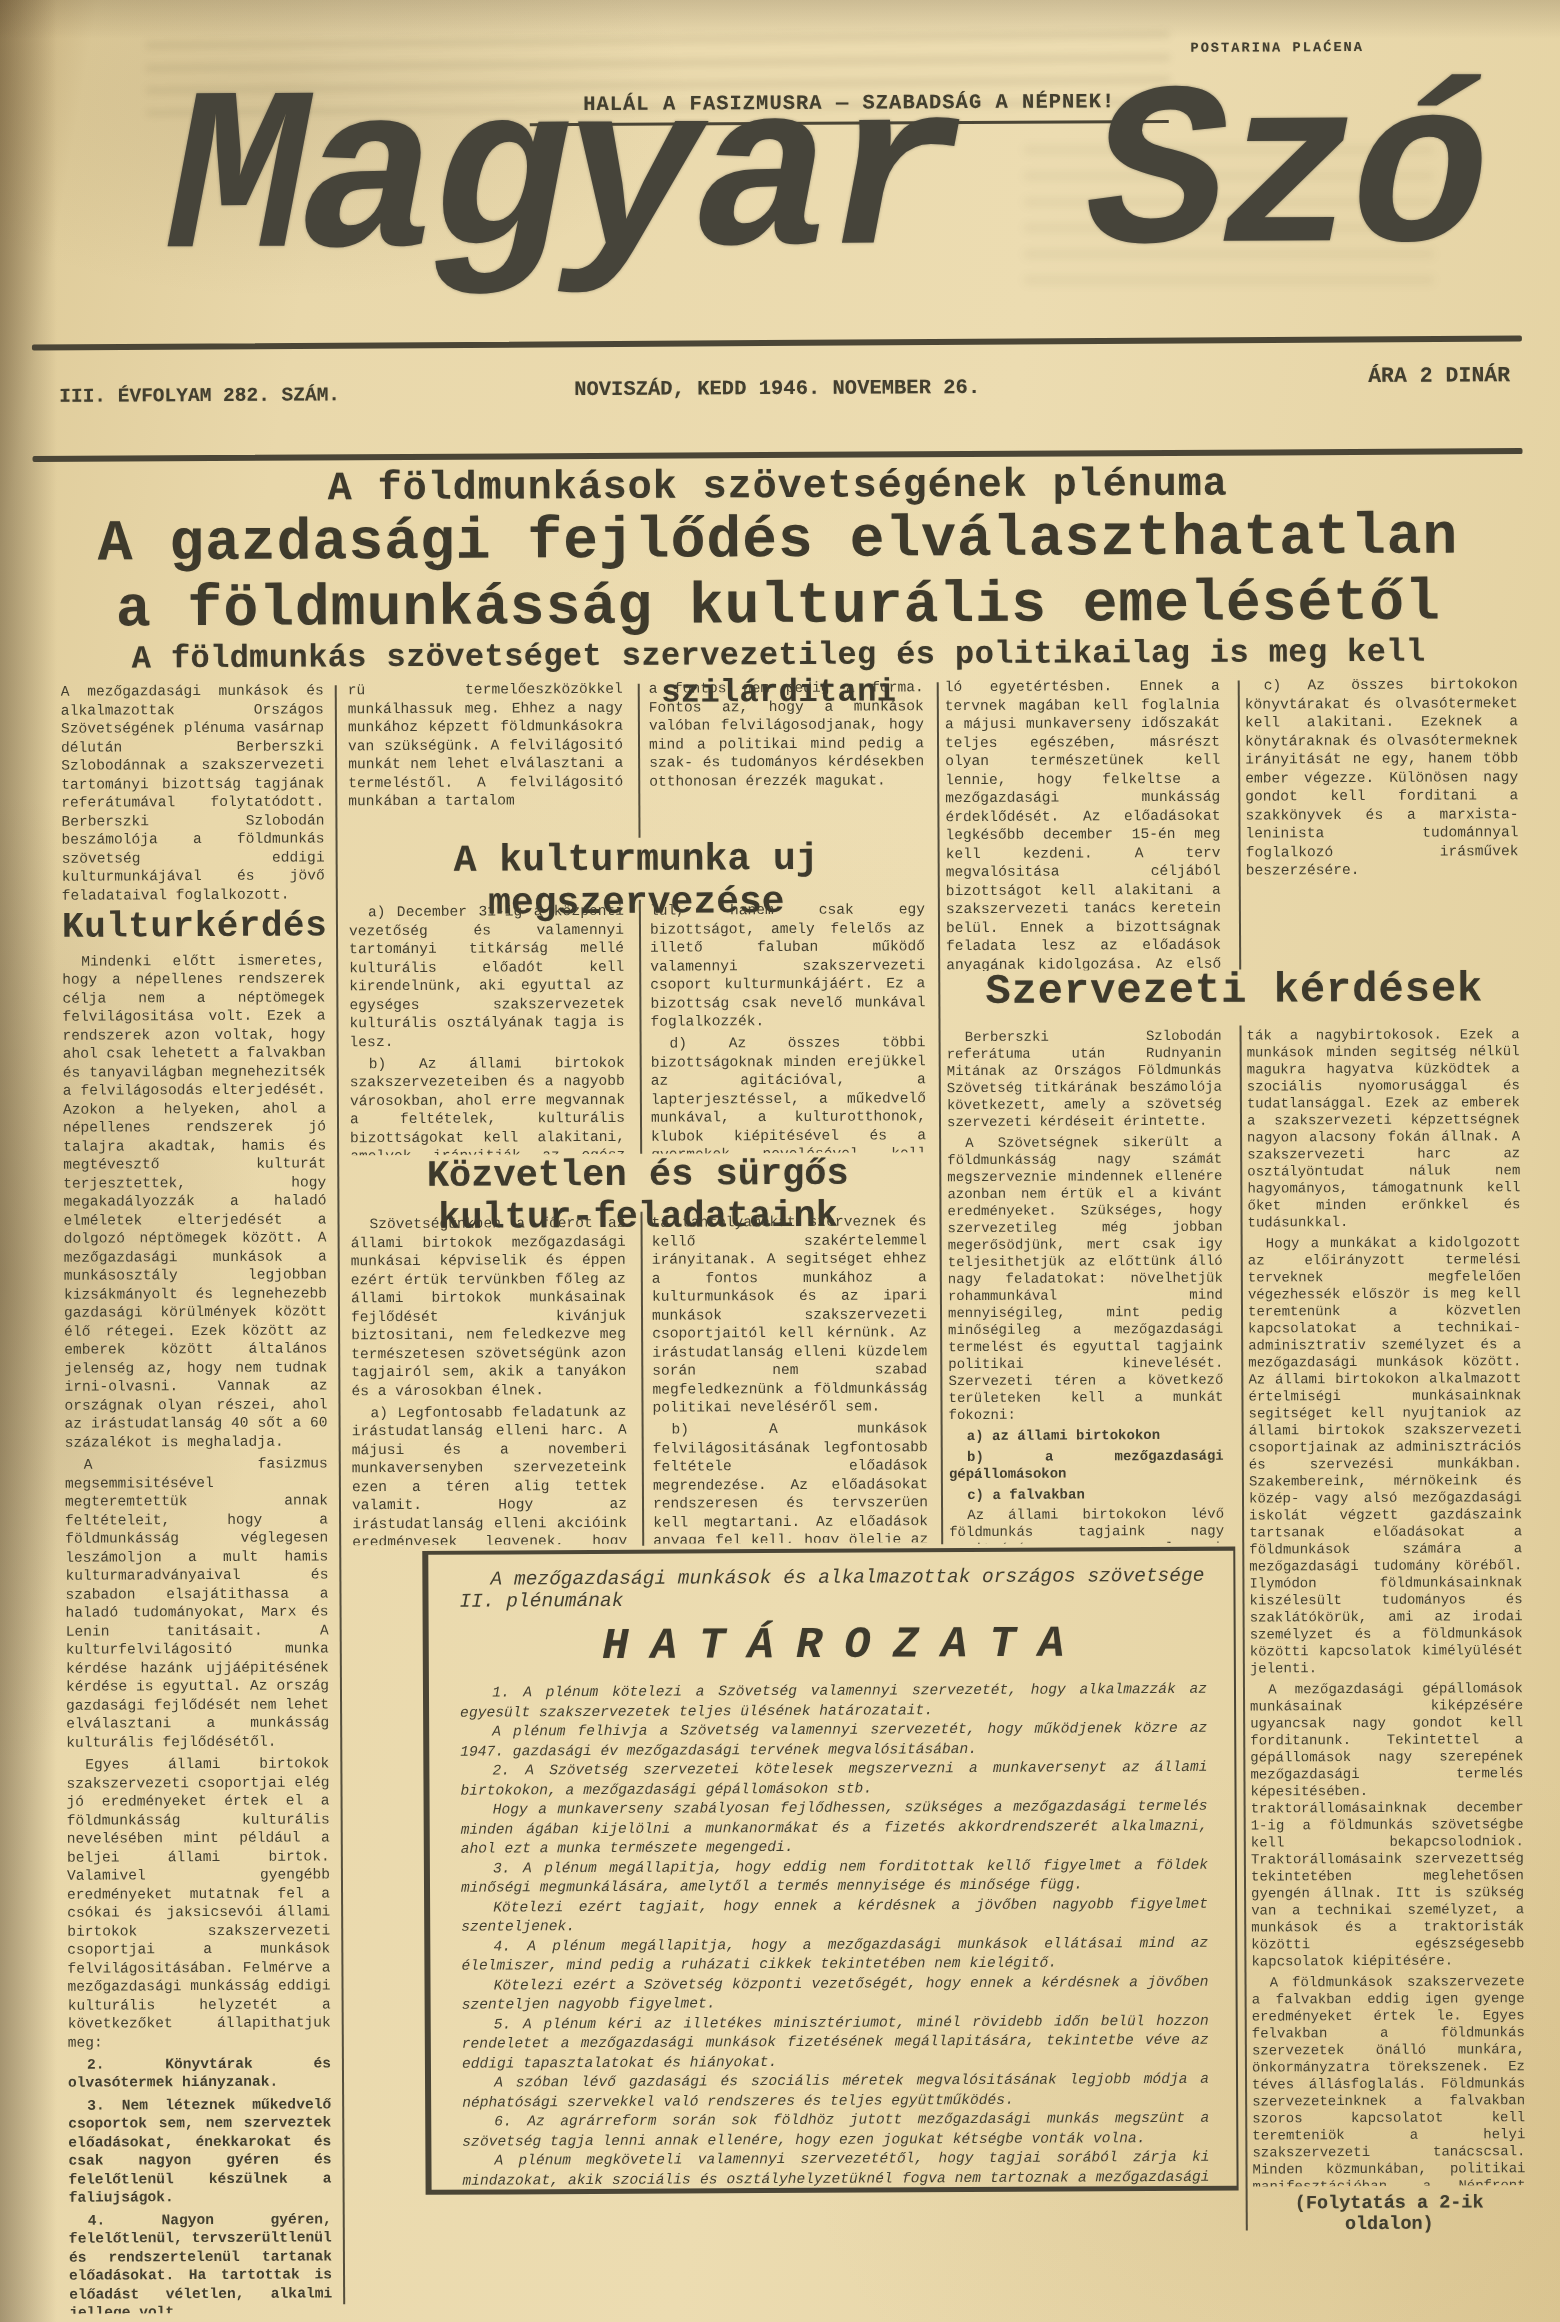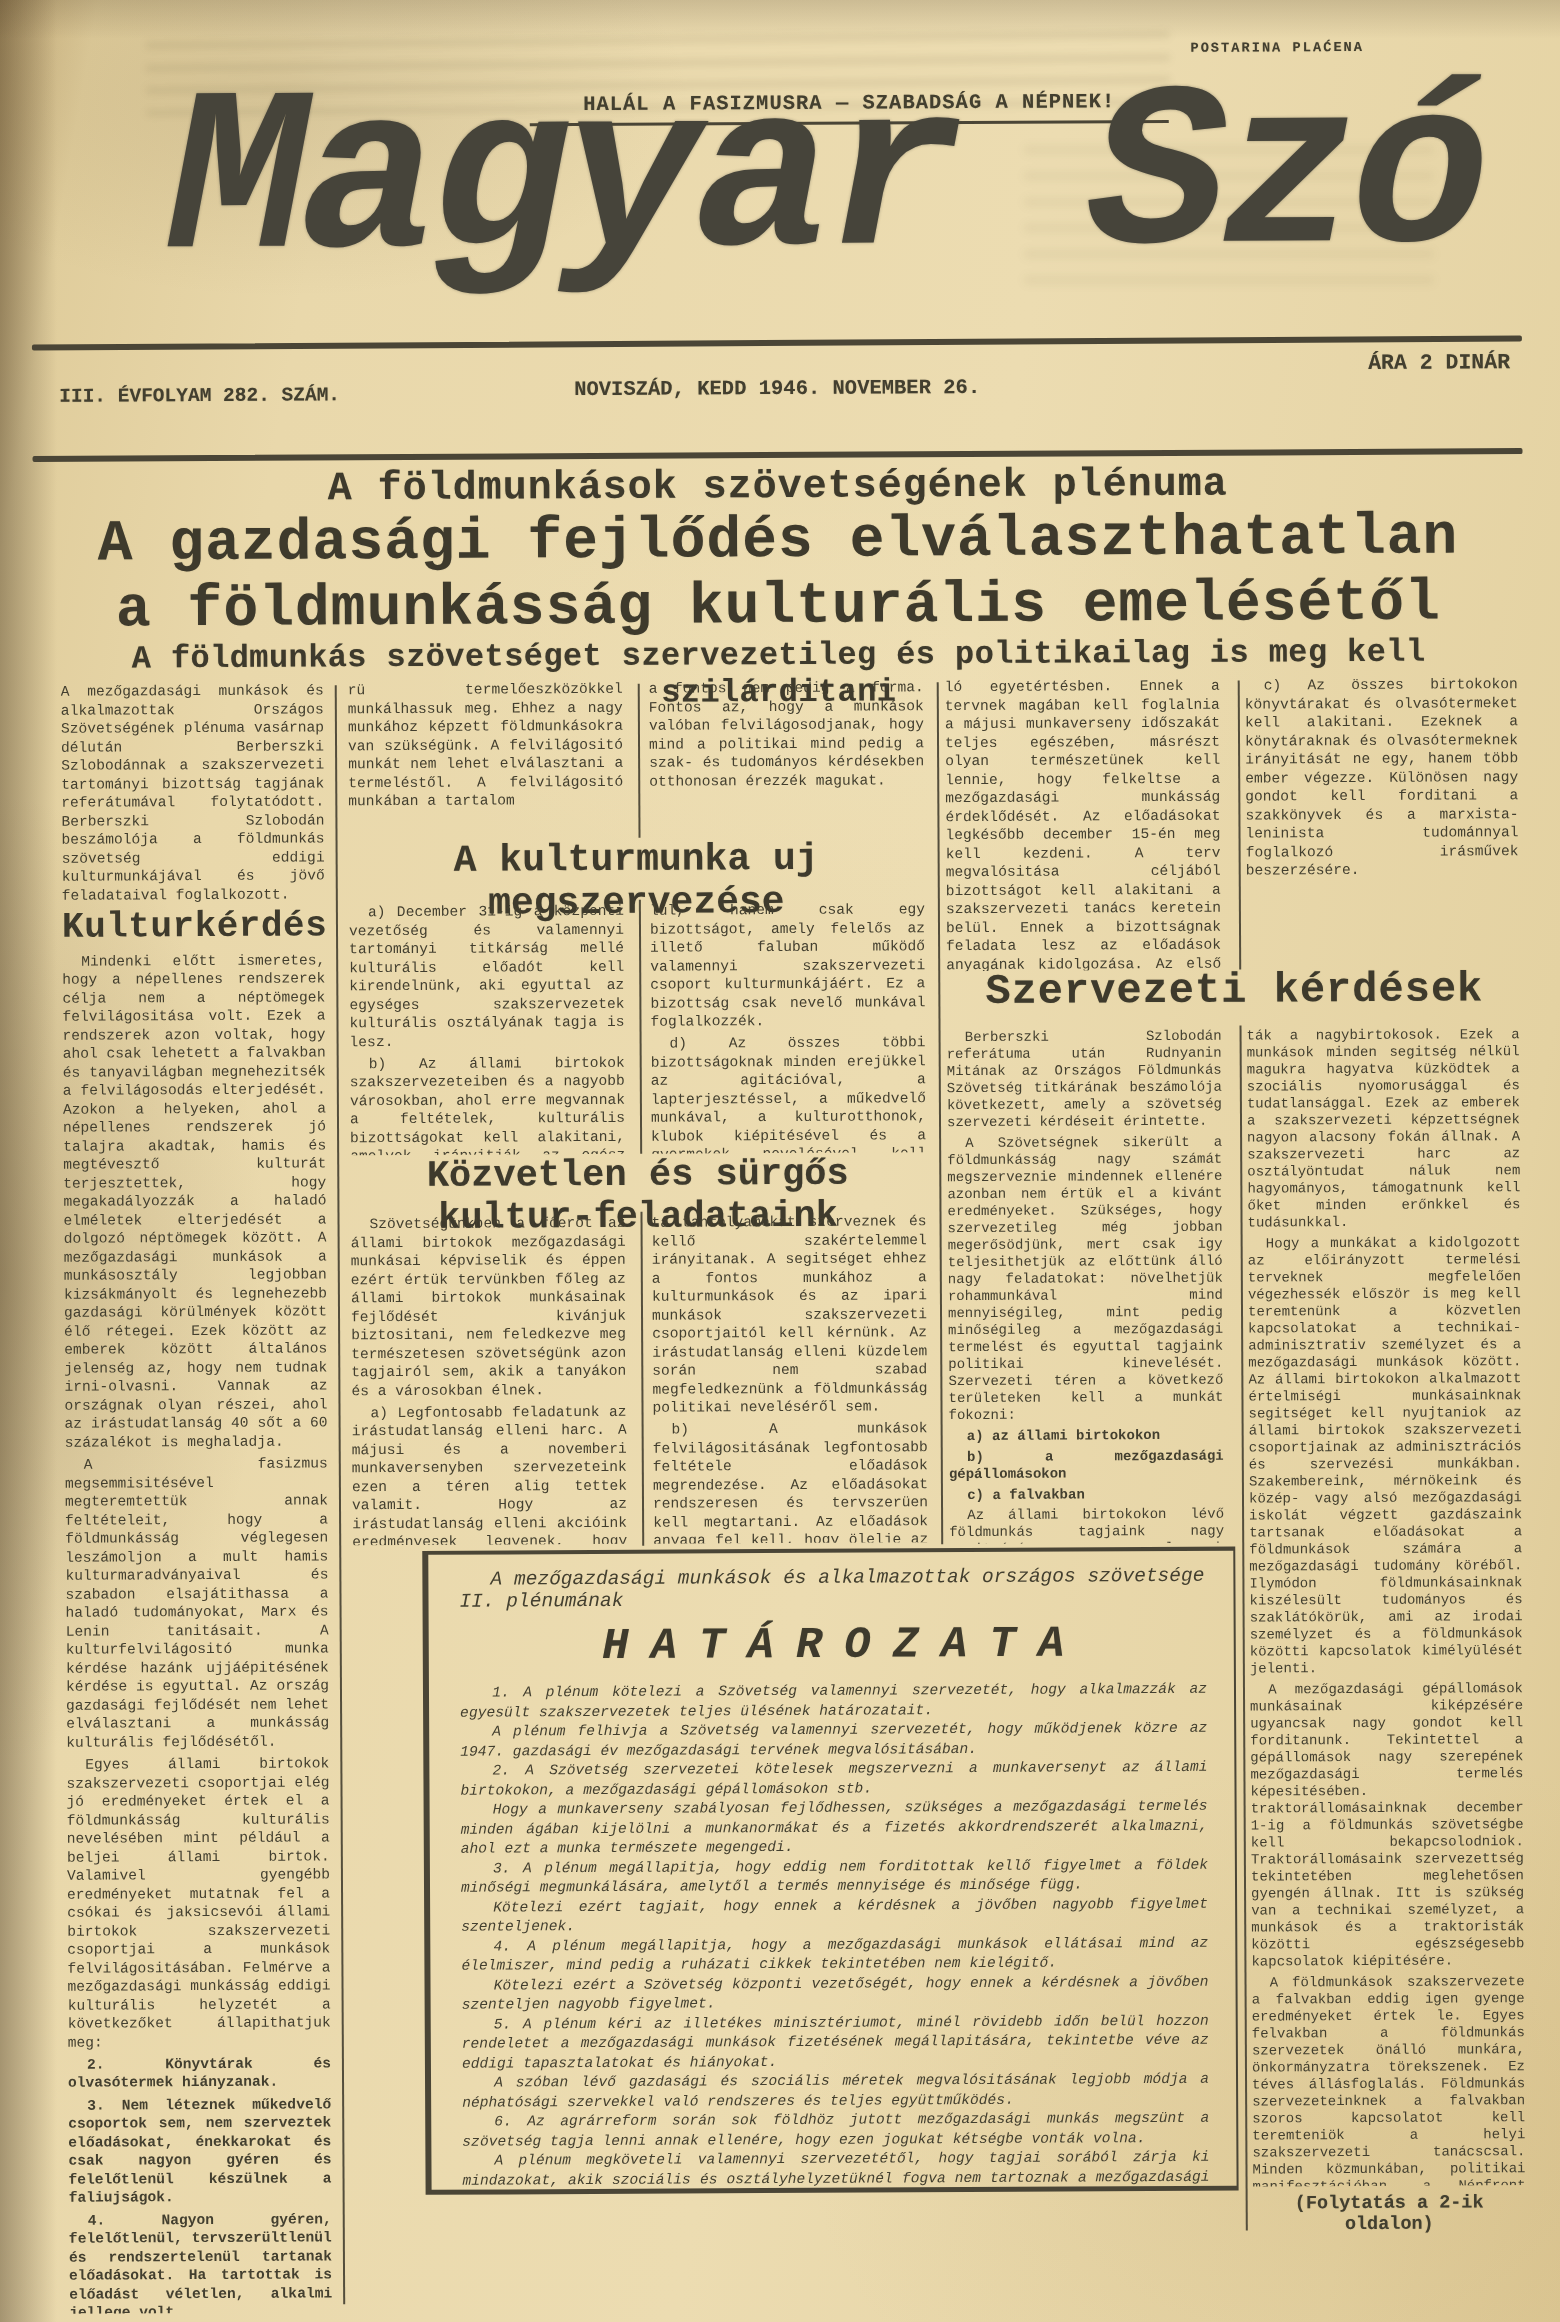--- a/index.html
+++ b/index.html
@@ -30,21 +30,21 @@
     border-bottom:3.9px solid #4a4536;}
   .masthead{position:absolute;left:117px;top:57px;width:1424px;height:283px;
     font-size:232px;line-height:1.08;font-weight:bold;font-style:italic;text-align:center;
     letter-spacing:-7.8px;color:#46443a;white-space:nowrap;
     text-shadow:0 0 2.9px rgba(70,68,58,.45);}
   .hrule{position:absolute;background:#4a4536;height:5.9px;border-radius:2px;}
   .r-a{left:35px;top:340px;width:1490px;transform:rotate(-0.05deg);}
   .r-b{left:35px;top:452px;width:1490px;}
   .issue{position:absolute;left:62px;top:382px;font-size:19.5px;font-weight:bold;}
   .date{position:absolute;left:0;right:0;top:377px;text-align:center;font-size:20.5px;font-weight:bold;}
-  .price{position:absolute;right:47px;top:354px;font-size:21.5px;font-weight:bold;}
+  .price{position:absolute;right:47px;top:367px;font-size:21.5px;font-weight:bold;}
   .kicker{position:absolute;left:0;right:0;top:464px;text-align:center;
     font-size:40px;font-weight:bold;letter-spacing:1px;color:#3e3a2c;}
   .head1{position:absolute;left:0;right:0;top:508px;text-align:center;
     font-size:58px;font-weight:bold;letter-spacing:1px;color:#3e3a2c;}
   .head2{position:absolute;left:0;right:0;top:574px;text-align:center;
     font-size:58px;font-weight:bold;letter-spacing:1px;color:#3e3a2c;}
   .subhead{position:absolute;left:29px;right:29px;top:637px;text-align:center;
     font-size:32px;font-weight:bold;letter-spacing:0.4px;color:#3e3a2c;}
   .vr{position:absolute;width:2px;background:#544e3c;}
   .seg{position:absolute;overflow:hidden;font-size:14.6px;line-height:18.5px;text-align:justify;}

